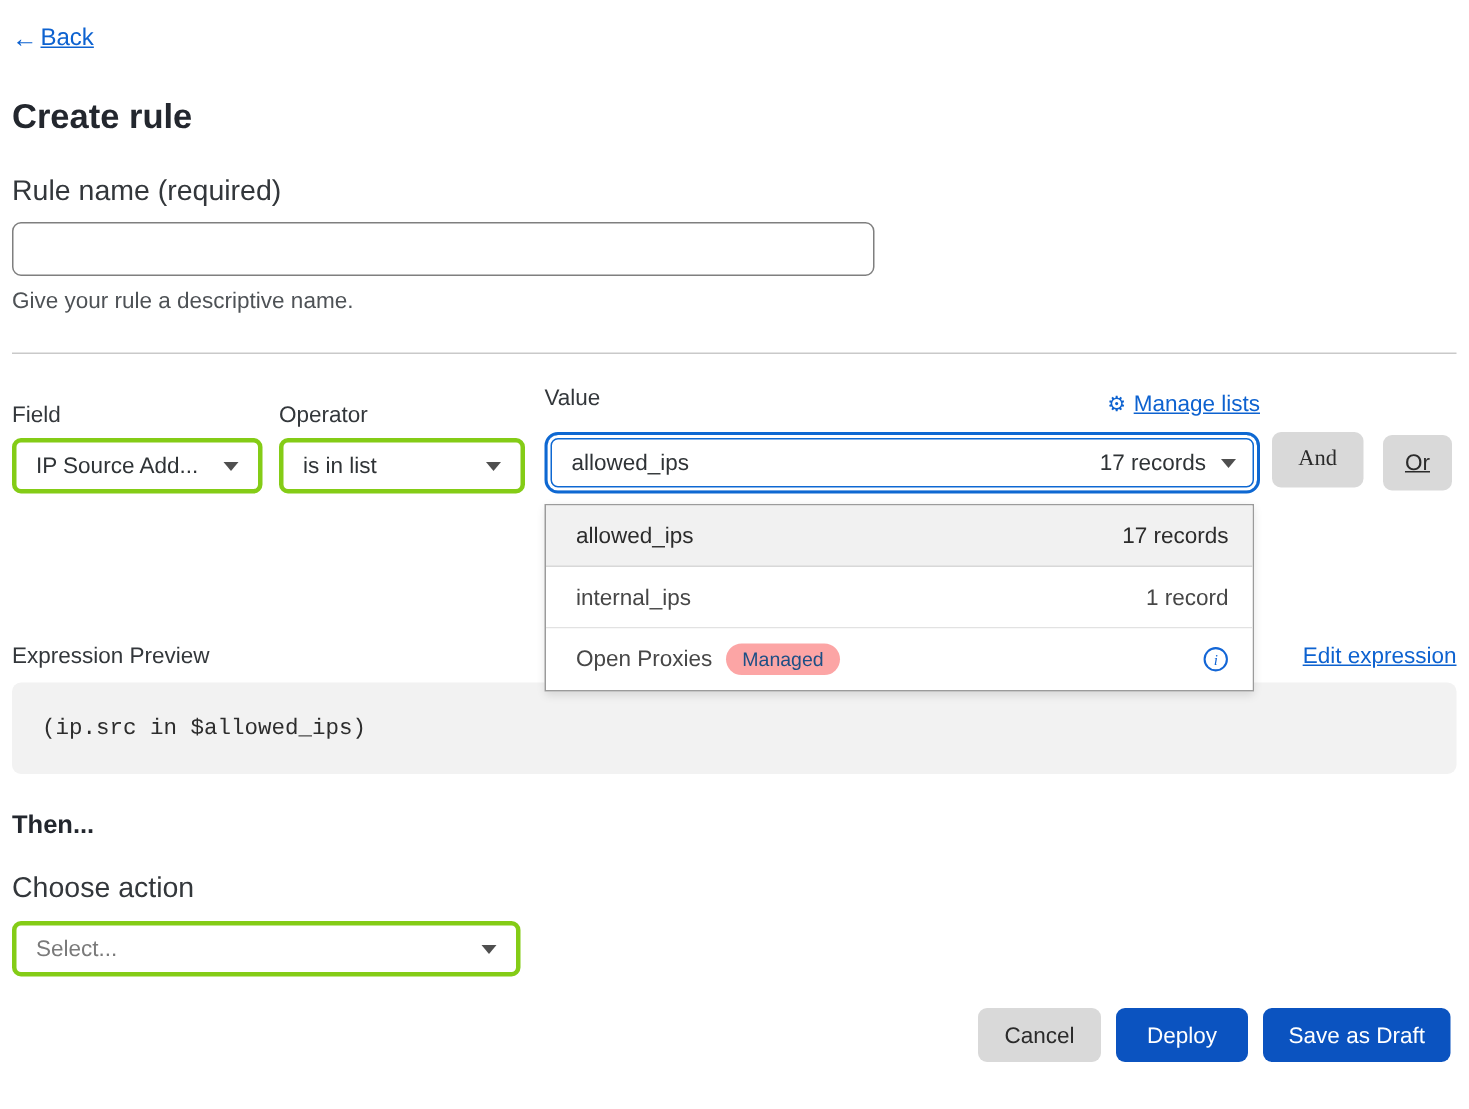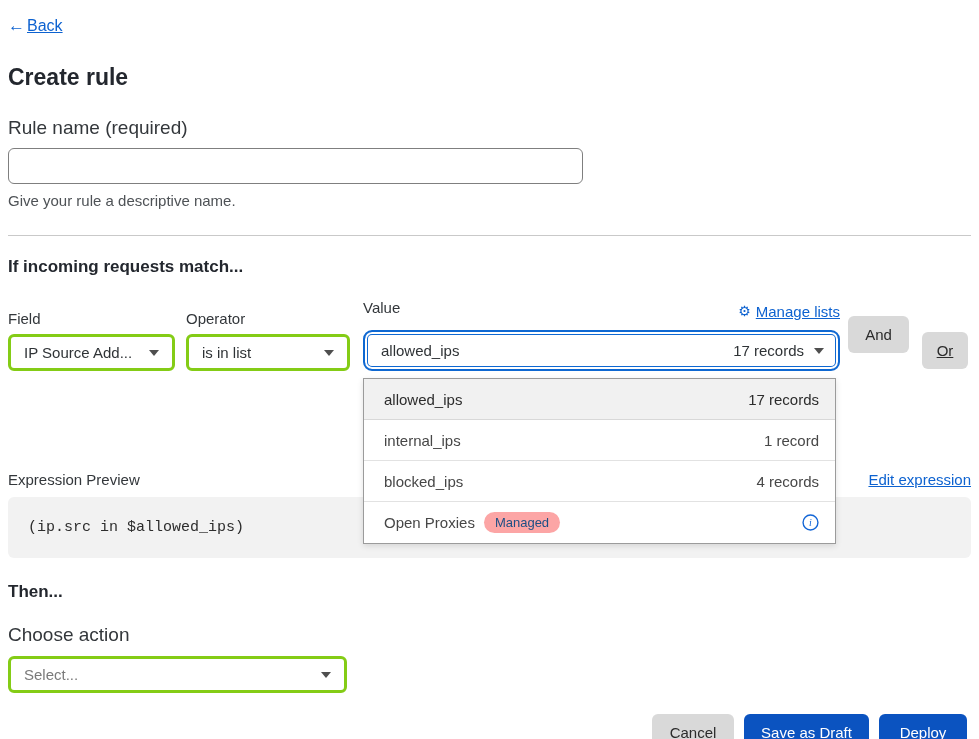--- a/index.html
+++ b/index.html
@@ -59,21 +59,21 @@
   .gear-glyph { font-size: 14px; text-decoration: none; }
   .value-select {
     height: 41px; border: 2px solid #0e68d2; border-radius: 9px; background: #fff;
     box-shadow: inset 0 0 0 2px #ffffff, inset 0 0 0 3px #0e68d2;
     display: flex; align-items: center; justify-content: space-between;
     padding: 0 14px 0 16px; font-size: 15px; color: #2f3336; cursor: pointer;
   }
   .value-right { display: flex; align-items: center; }
   .btn { border: none; cursor: pointer; font-family: inherit; font-size: 15px; border-radius: 6px; }
   .btn-gray { background: #d9d9d9; color: #2b2b2b; }
-  .and-btn { width: 61px; height: 37px; margin-left: 8px; margin-bottom: 18px; }
+  .and-btn { width: 61px; height: 37px; margin-left: 8px; margin-bottom: 4px; font-family: Liberation Serif, serif; }
   .or-btn  { width: 46px; height: 37px; margin-left: 13px; margin-bottom: 2px; text-decoration: underline; }
 
   
   .listbox {
     position: absolute; top: calc(100% + 7px); left: 0; width: 473px;
     background: #fff; border: 1px solid #9b9b9b;
     box-shadow: 0 2px 6px rgba(0,0,0,0.12); z-index: 10;
   }
   .list-row {
     height: 41px; display: flex; align-items: center; justify-content: space-between;
@@ -133,21 +133,20 @@
   </div>
 
   
   <label class="field-label">Rule name (required)</label>
   <input class="rule-name-input" type="text" value="" style="">
   <div class="helper-text">Give your rule a descriptive name.</div>
 
   <hr class="divider">
 
   
-  <h2 class="section-heading">If incoming requests match...</h2>
 
   <div class="match-row">
     <div class="col-field">
       <div class="col-label">Field</div>
       <div class="select-box">
         <span>IP Source Add...</span>
         <span class="chevron"></span>
       </div>
     </div>
 
@@ -176,24 +175,20 @@
       </div>
 
       <div class="listbox">
         <div class="list-row highlighted">
           <span class="row-left">allowed_ips</span>
           <span>17 records</span>
         </div>
         <div class="list-row">
           <span class="row-left">internal_ips</span>
           <span>1 record</span>
-        </div>
-        <div class="list-row">
-          <span class="row-left">blocked_ips</span>
-          <span>4 records</span>
         </div>
         <div class="list-row">
           <span class="row-left">
             <span>Open Proxies</span>
             <span class="managed-pill">Managed</span>
           </span>
           <span class="info-icon">
             <svg width="17" height="17" viewBox="0 0 16 16">
               <circle cx="8" cy="8" r="7" fill="none" stroke="#1366d6" stroke-width="1.3"></circle>
               <text x="8" y="11.6" text-anchor="middle" font-size="9.5" fill="#1366d6" font-family="Liberation Serif, serif" font-style="italic">i</text>
@@ -220,17 +215,17 @@
   <h2 class="section-heading then-heading">Then...</h2>
   <label class="field-label">Choose action</label>
   <div class="select-box action-select">
     <span class="placeholder">Select...</span>
     <span class="chevron"></span>
   </div>
 
   
   <div class="footer">
     <button class="btn btn-gray cancel-btn">Cancel</button>
+    <button class="btn btn-blue deploy-btn">Deploy</button>
     <button class="btn btn-blue save-draft-btn">Save as Draft</button>
-    <button class="btn btn-blue deploy-btn">Deploy</button>
   </div>
 
 </div>
 
 </body></html>

